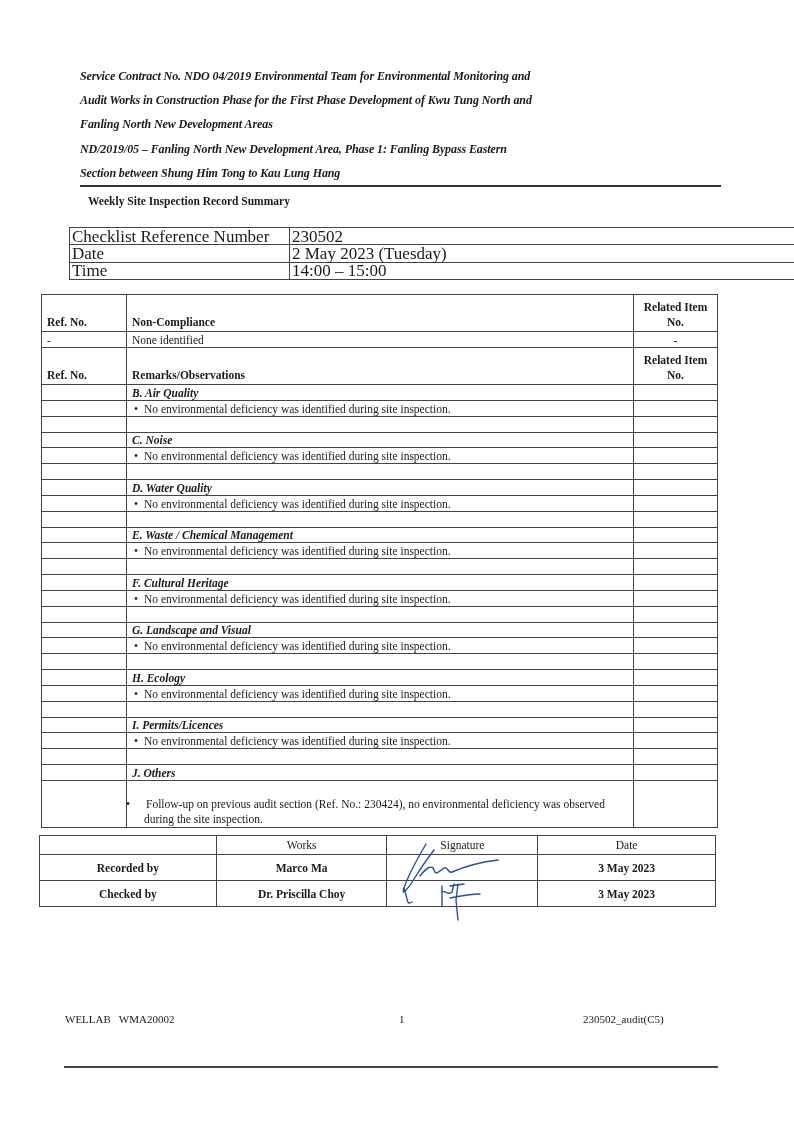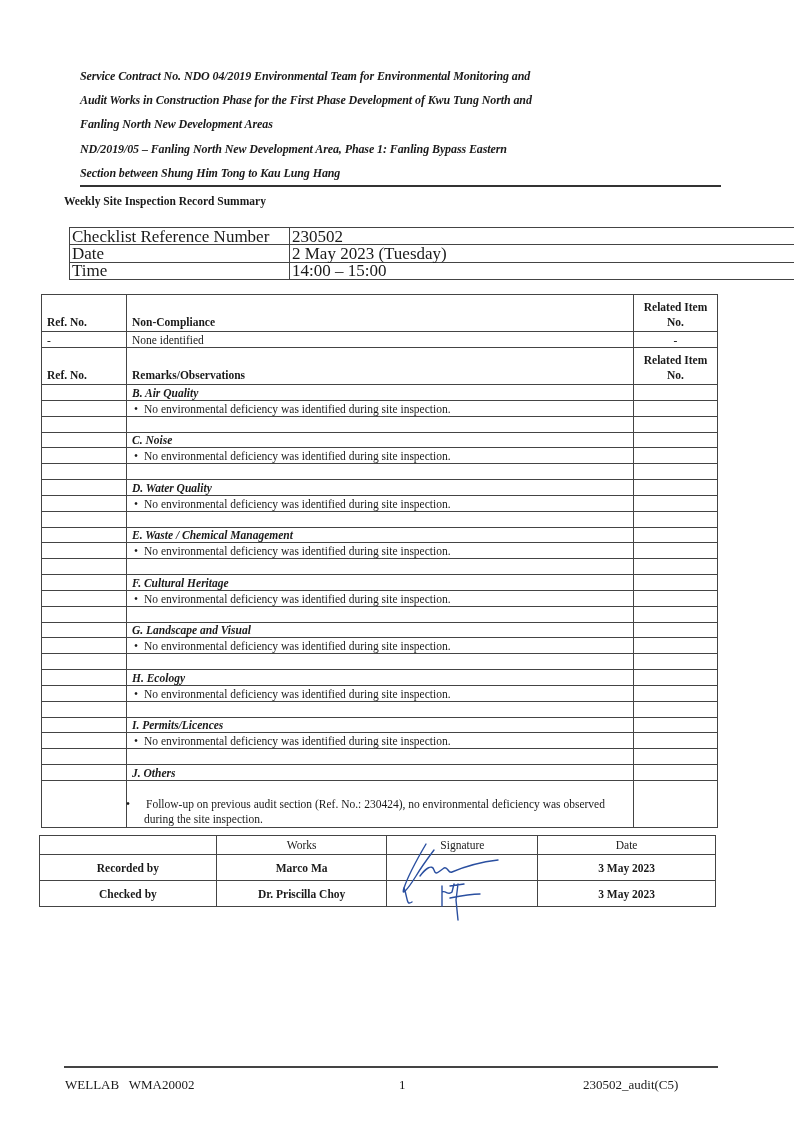--- a/index.html
+++ b/index.html
@@ -3,21 +3,21 @@
 <meta charset="utf-8">
 <style>
   * { box-sizing: border-box; margin: 0; padding: 0; }
   html, body { width: 794px; height: 1123px; background: #ffffff; }
   body { position: relative; font-family: "Liberation Serif", "DejaVu Serif", serif; color: #1a1a1a; overflow: hidden; }
 
   .hdr { position: absolute; left: 80px; top: 64px; width: 650px; }
   .hdr-line { font-style: italic; font-weight: bold; font-size: 12px; line-height: 24.2px; white-space: nowrap; letter-spacing: -0.1px; }
   .hdr-rule { position: absolute; left: 80px; top: 185px; width: 641px; height: 2px; background: #333; }
 
-  .subtitle { position: absolute; left: 64px; top: 195px; font-weight: bold; font-size: 11.5px; }
+  .subtitle { position: absolute; left: 88px; top: 195px; font-weight: bold; font-size: 11.5px; }
 
   table { border-collapse: collapse; }
   .info { position: absolute; left: 69px; top: 227px; width: 732px; font-size: 17px; }
   .info td { border: 1px solid #444; height: 17.3px; padding: 0 2px; line-height: 15px; vertical-align: middle; }
   .info td.k { width: 220px; }
 
   .main { position: absolute; left: 41px; top: 294px; width: 677px; font-size: 11.5px; }
   .main td { border: 1px solid #444; padding: 0 5px; vertical-align: bottom; }
   .main td.c1 { width: 85px; text-align: left; }
   .main td.c3 { width: 84px; text-align: center; }
@@ -35,21 +35,21 @@
   .sig { position: absolute; left: 39px; top: 835px; width: 677px; font-size: 11.5px; }
   .sig td { border: 1px solid #444; text-align: center; vertical-align: middle; height: 19px; line-height: 14px; }
   .sig tr.r td { height: 26px; font-weight: bold; }
   .sig td.s1 { width: 177px; }
   .sig td.s2 { width: 171px; }
   .sig td.s3 { width: 151px; position: relative; }
   .sig td.s4 { width: 178px; }
   .sigsvg { position: absolute; left: 386px; top: 836px; width: 150px; height: 90px; pointer-events: none; }
 
   .foot-rule { position: absolute; left: 64px; top: 1066px; width: 654px; height: 1.5px; background: #444; }
-  .foot { position: absolute; top: 1077px; font-size: 13px; }
+  .foot { position: absolute; top: 1013px; font-size: 11px; }
   .foot-left { left: 65px; }
   .foot-mid { left: 399px; }
   .foot-right { left: 583px; }
 </style>
 </head>
 <body>
 
 <div class="hdr">
   <div class="hdr-line">Service Contract No. NDO 04/2019 Environmental Team for Environmental Monitoring and</div>
   <div class="hdr-line">Audit Works in Construction Phase for the First Phase Development of Kwu Tung North and</div>

